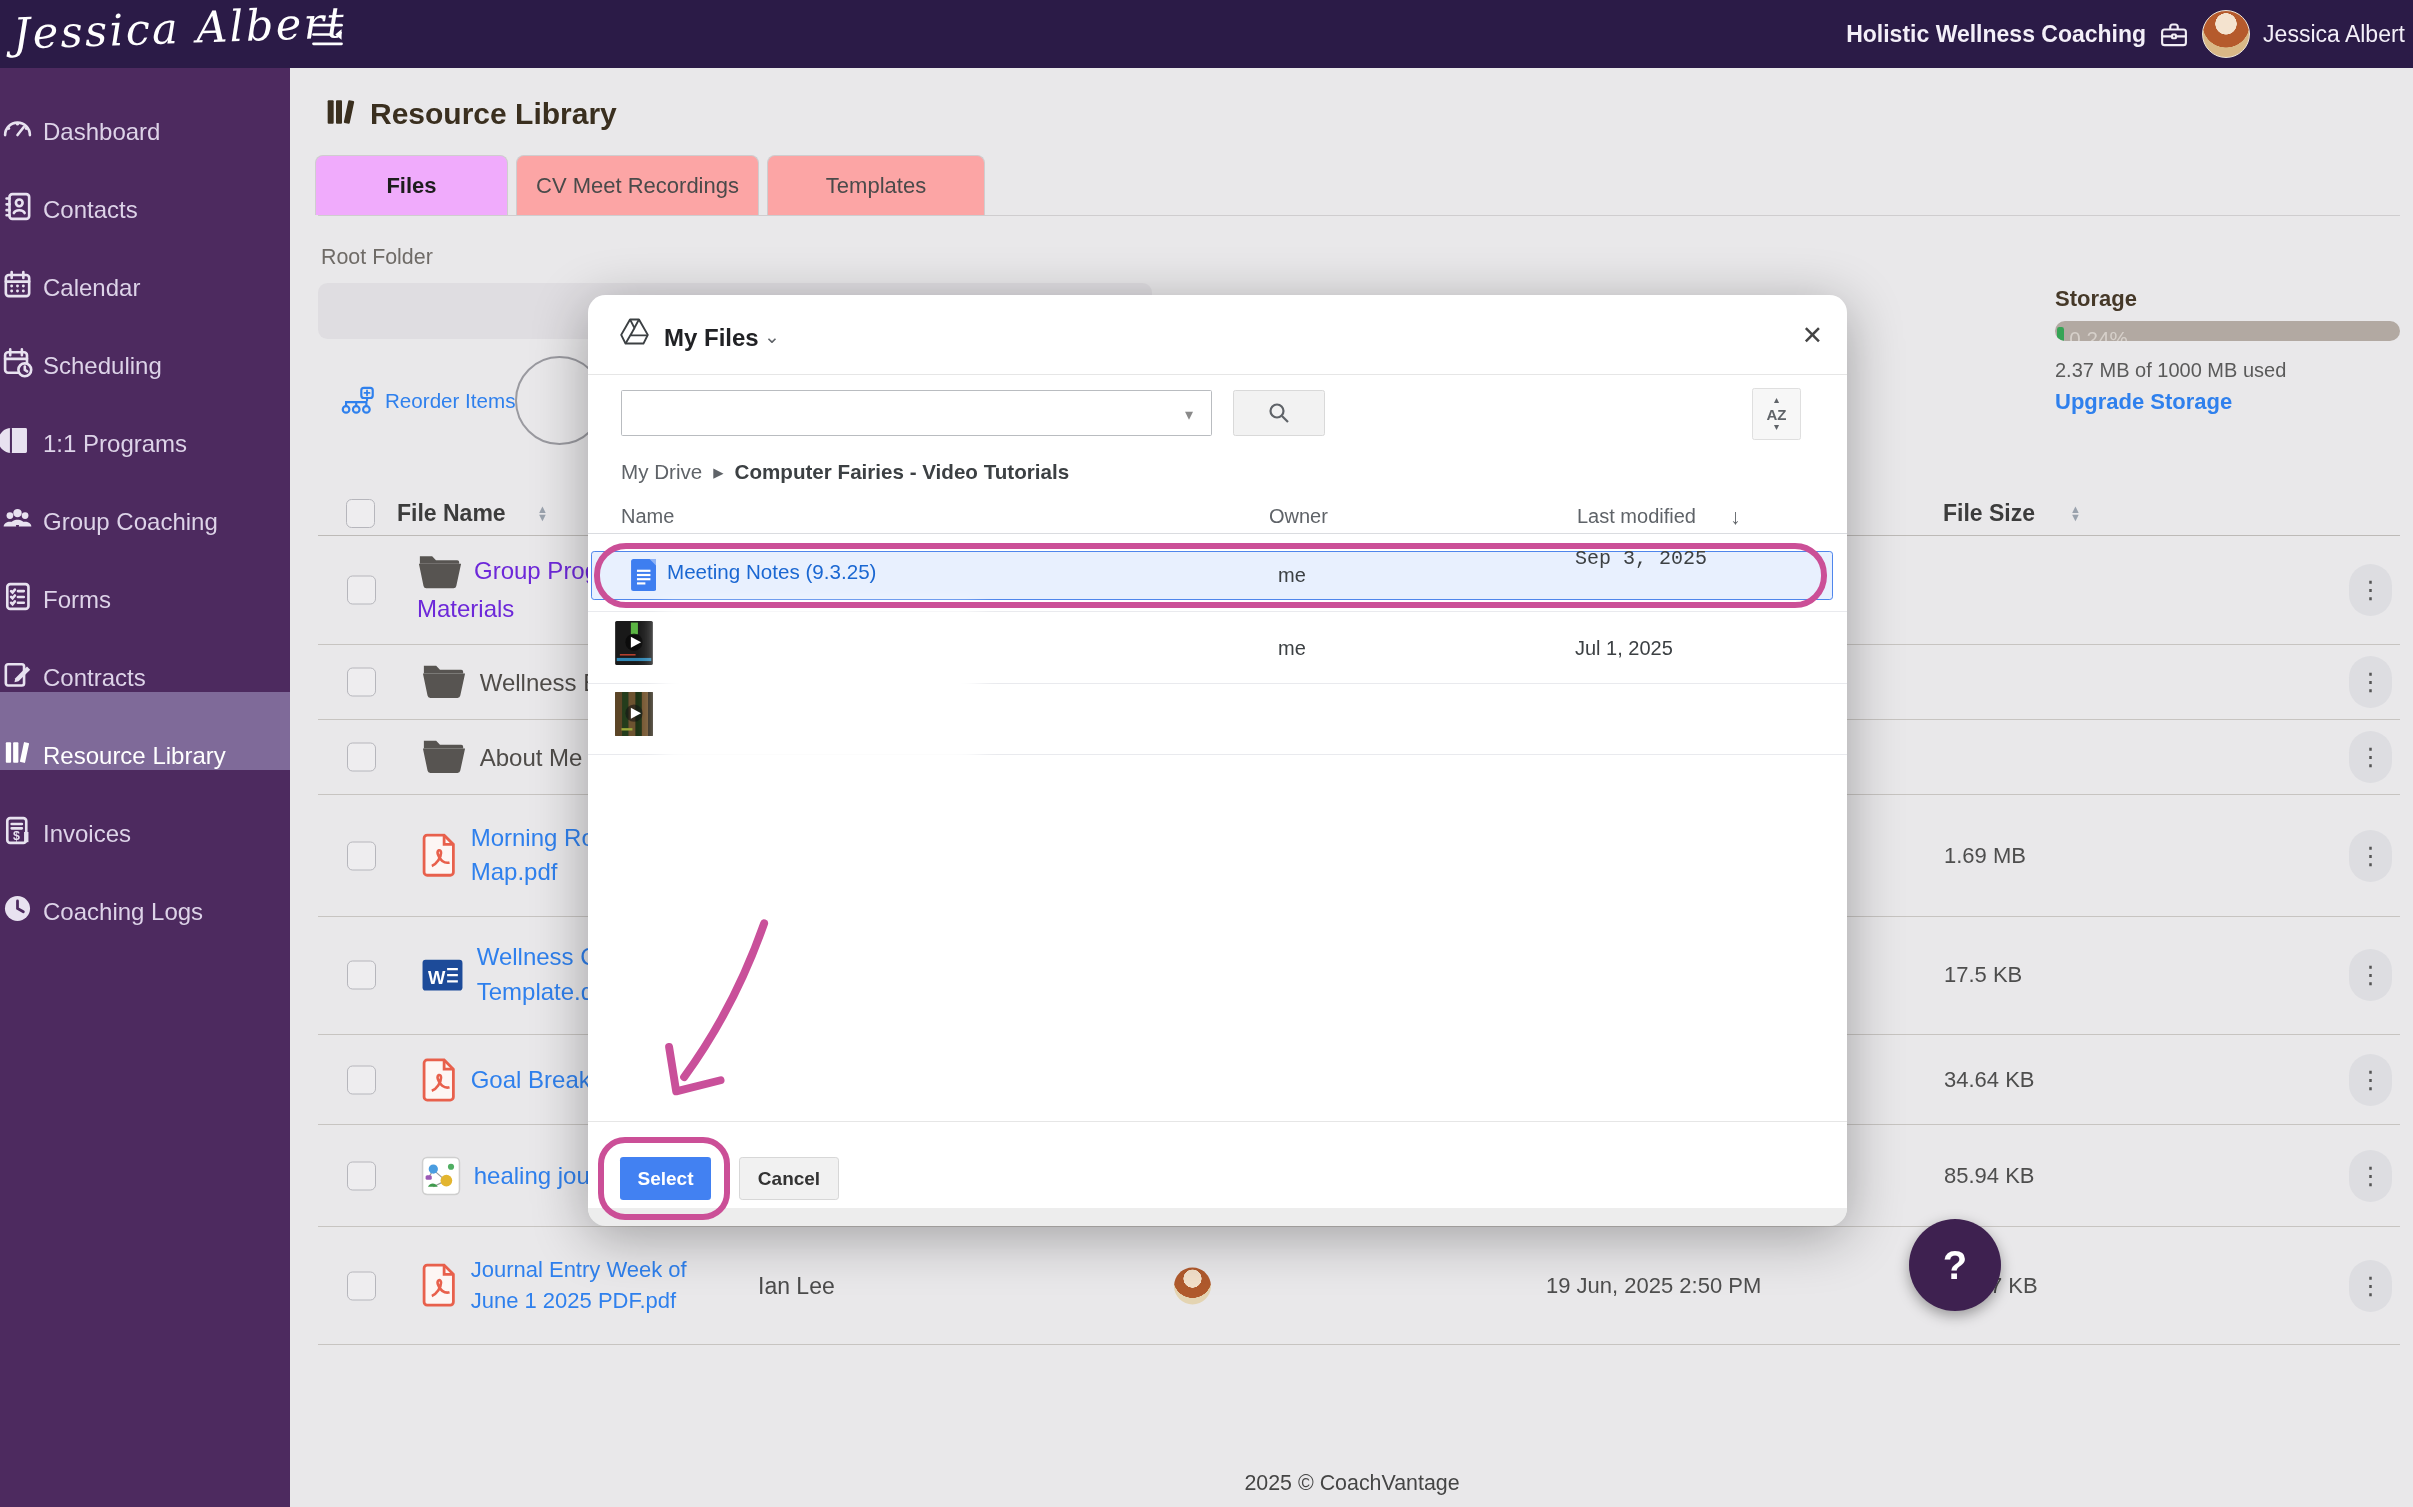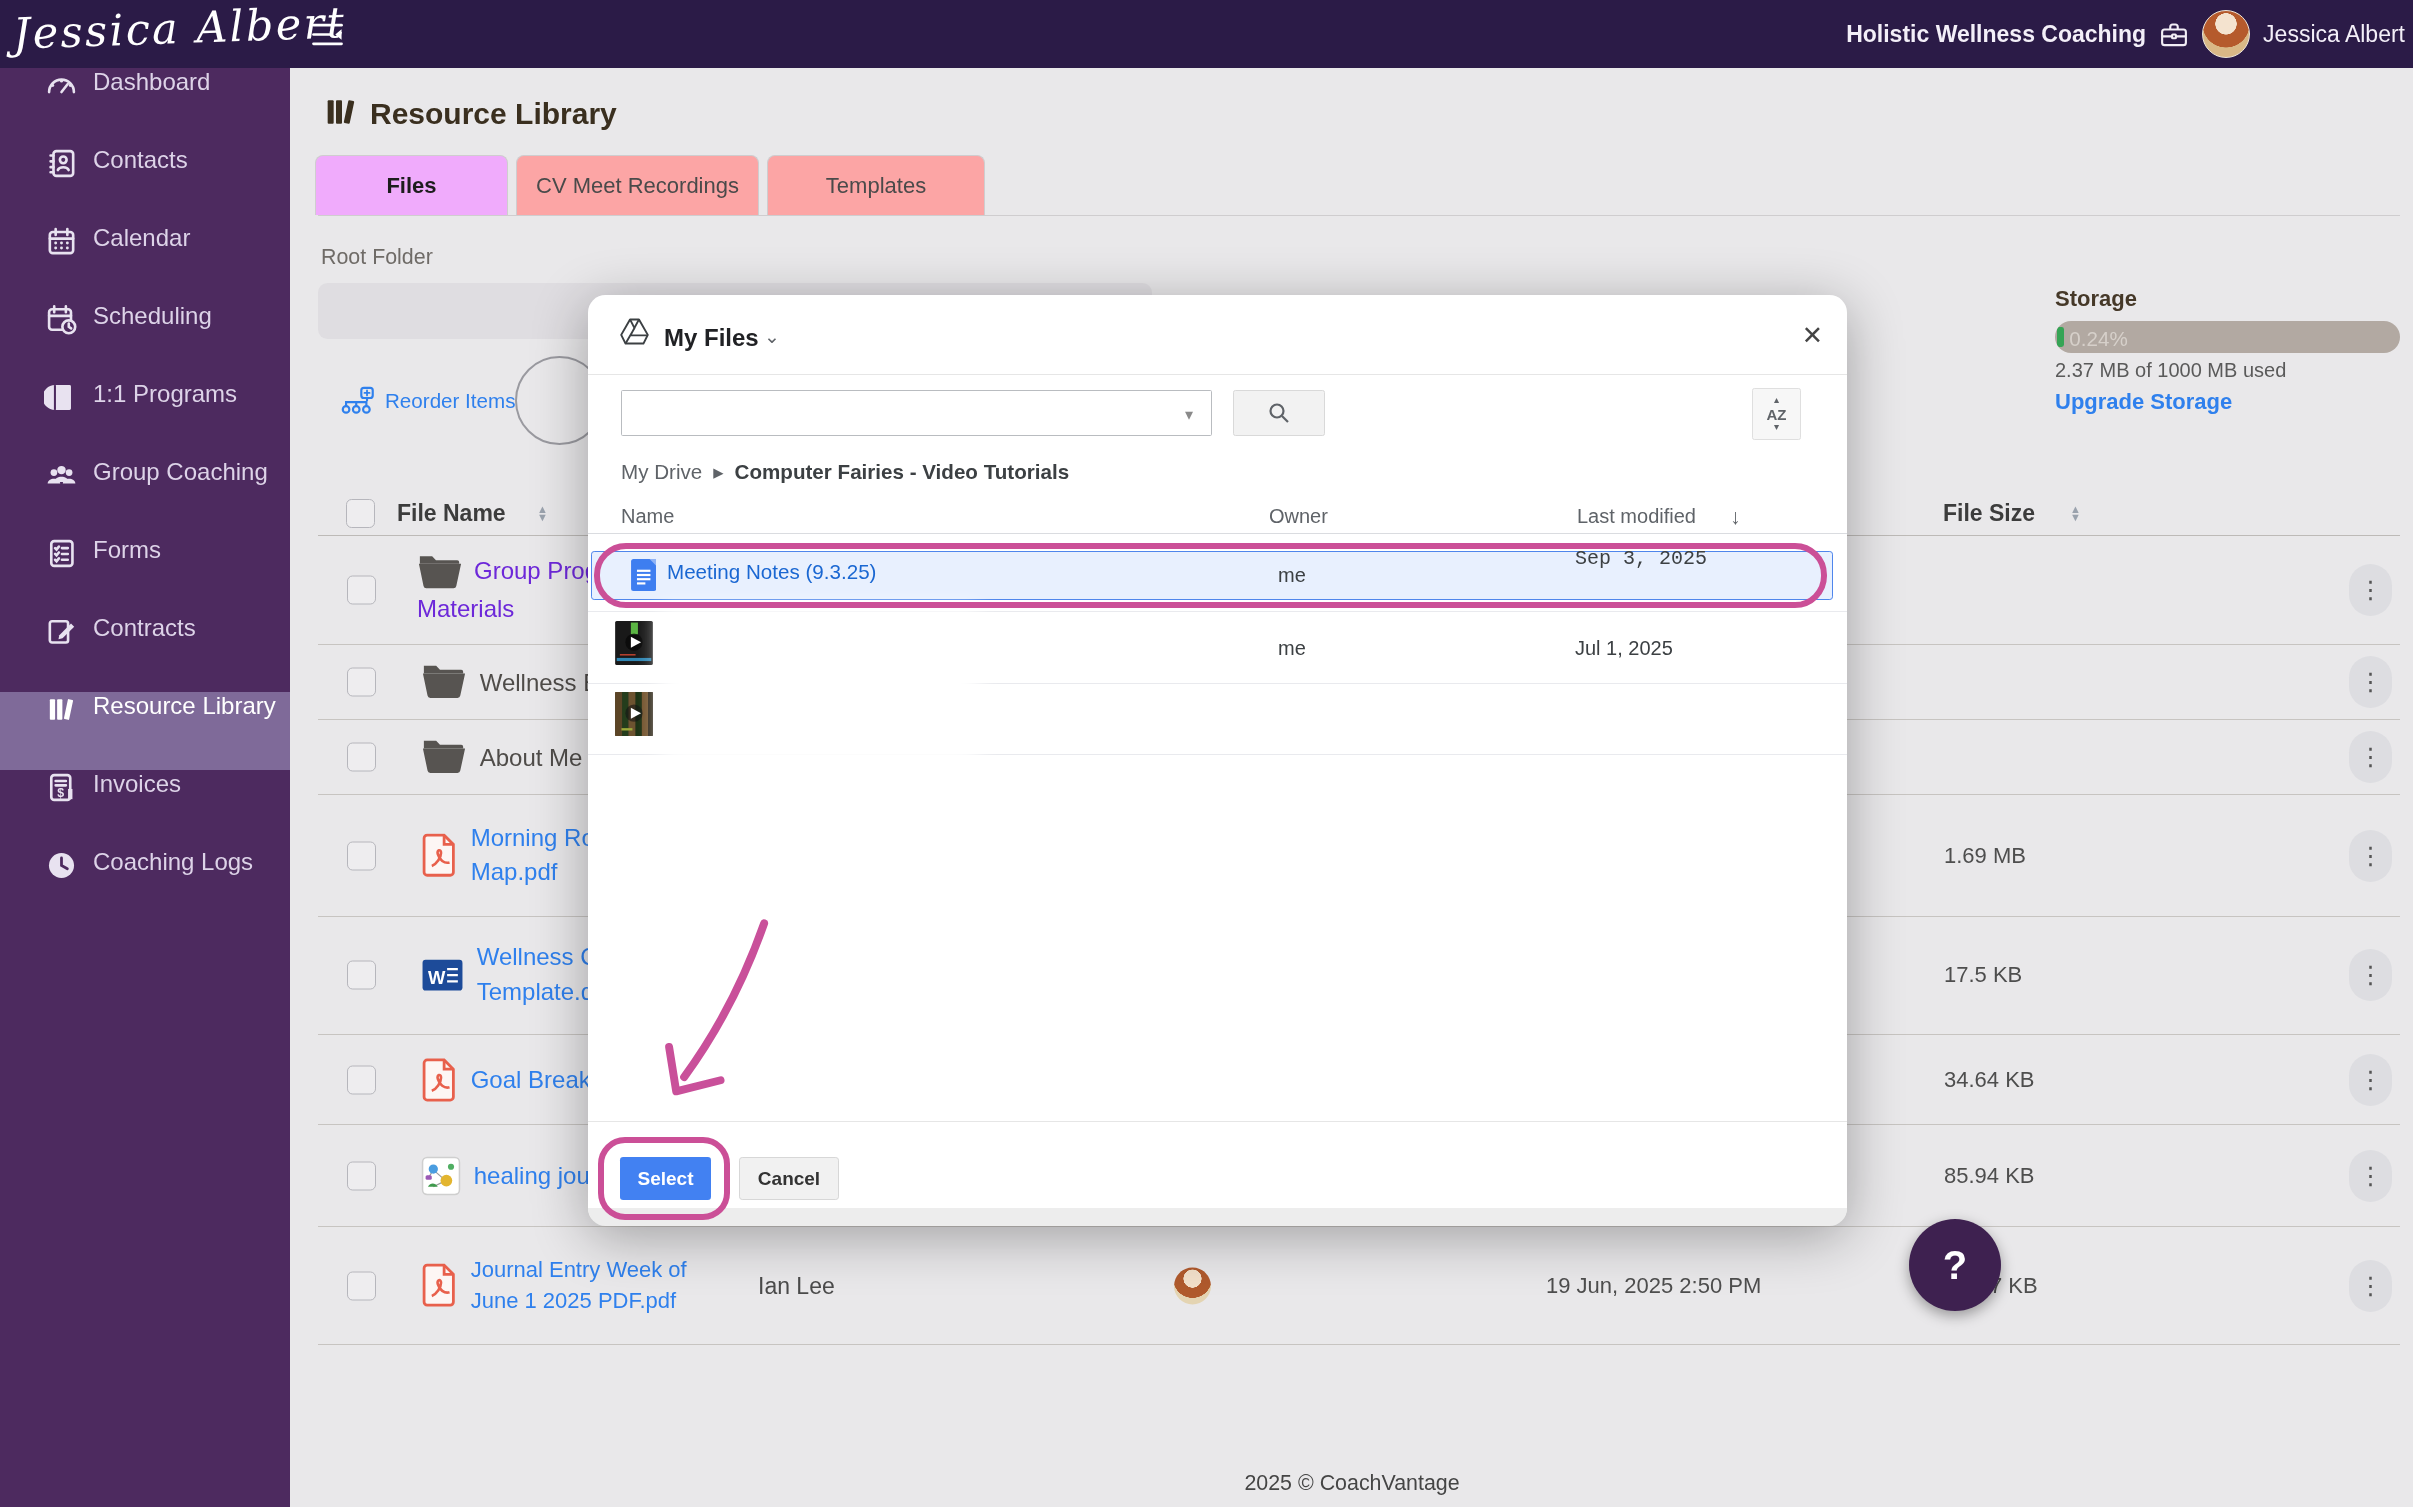--- a/index.html
+++ b/index.html
@@ -11,37 +11,37 @@
   .topbar{position:absolute;left:0;top:0;width:2413px;height:68px;background:#2b1b47;z-index:5;}
   .logo{position:absolute;left:12.7px;top:3.2px;font-family:"DejaVu Serif",serif;font-style:italic;font-size:43px;color:#fff;letter-spacing:2.4px;transform:rotate(-2deg);}
   .tb-burger{position:absolute;left:311px;top:20.6px;cursor:pointer;}
   .tb-right{position:absolute;right:8px;top:0;height:68px;display:flex;align-items:center;gap:13px;}
   .tb-org{color:#f3eff8;font-weight:bold;font-size:23px;}
   .tb-avatar{width:46px;height:46px;border-radius:50%;background:radial-gradient(circle at 50% 28%,#f4e3cf 0 26%,#b55a2c 27% 58%,#d9b886 59%);border:1.6px solid #efe7da;}
   .tb-user{color:#f3eff8;font-size:23px;}
 
   
   .sidebar{position:absolute;left:0;top:68px;width:290px;height:1439px;background:#4d2a5f;z-index:4;}
-  .side-item{height:78px;display:flex;align-items:flex-start;gap:14px;padding-left:44px;color:#ddd3e8;font-size:24px;font-weight:500;cursor:pointer;}
+  .side-item{height:78px;display:flex;align-items:flex-end;gap:8px;color:#ddd3e8;font-size:24px;font-weight:500;cursor:pointer;}
   .side-item.active{background:#7f6a99;color:#ffffff;}
   .side-item svg{flex:0 0 auto;}
 
   
   .pg-title{position:absolute;left:370px;top:97px;font-size:30px;font-weight:bold;color:#3a2f1f;}
   .tab{position:absolute;top:155px;height:60px;border:0.8px solid #cfcdcf;border-bottom:none;border-radius:8px 8px 0 0;display:flex;align-items:center;justify-content:center;font-size:22px;color:#4a4a4a;font-weight:500;background:#fca5a5;cursor:pointer;box-sizing:border-box;}
   .tab.active{background:#f0abfc;color:#1d1d1d;font-weight:bold;}
   .tabline{position:absolute;left:318px;top:215px;width:2082px;height:0.8px;background:#cfcdcf;}
   .root-label{position:absolute;left:321px;top:245px;font-size:21.4px;color:#6f6b67;}
   .graybar{position:absolute;left:318px;top:283px;width:834px;height:56px;background:#dfdde1;border-radius:9.5px;}
   .searchpill{position:absolute;left:515px;top:356px;width:89px;height:89px;border:2.4px solid #9a9aa0;border-radius:50%;box-sizing:border-box;}
   .reorder{position:absolute;left:341px;top:386px;display:flex;align-items:center;gap:11px;color:#2f80ed;font-size:20.6px;cursor:pointer;}
 
   
   .st-title{position:absolute;left:2055px;top:286px;font-size:22px;font-weight:bold;color:#453828;}
-  .st-bar{position:absolute;left:2055px;top:321px;width:345px;height:32px;border-radius:16px;background:#b2a9a2;overflow:hidden;}
+  .st-bar{position:absolute;left:2055px;top:321px;width:345px;height:20px;border-radius:16px;background:#b2a9a2;overflow:hidden;}
   .st-green{position:absolute;left:2.4px;top:5.6px;width:6.4px;height:20.6px;border-radius:2.4px;background:#35a455;}
   .st-pct{position:absolute;left:14.3px;top:5.6px;font-size:20.6px;color:#d6d0ca;}
   .st-usage{position:absolute;left:2055px;top:359px;font-size:20px;color:#5a5a5a;}
   .st-upgrade{position:absolute;left:2055px;top:389px;font-size:22px;font-weight:bold;color:#2f80ed;cursor:pointer;}
 
   
   .thead-line{position:absolute;left:318px;top:535px;width:2082px;height:0.8px;background:#bdbab7;}
   .th-label{position:absolute;font-size:23px;font-weight:bold;color:#3c3c3c;}
   .sortgl{position:absolute;display:flex;flex-direction:column;line-height:0.75;font-size:11px;color:#9aa2ad;cursor:pointer;}
   .row{position:absolute;left:318px;width:2082px;border-bottom:0.8px solid #c7c4c1;box-sizing:border-box;}

